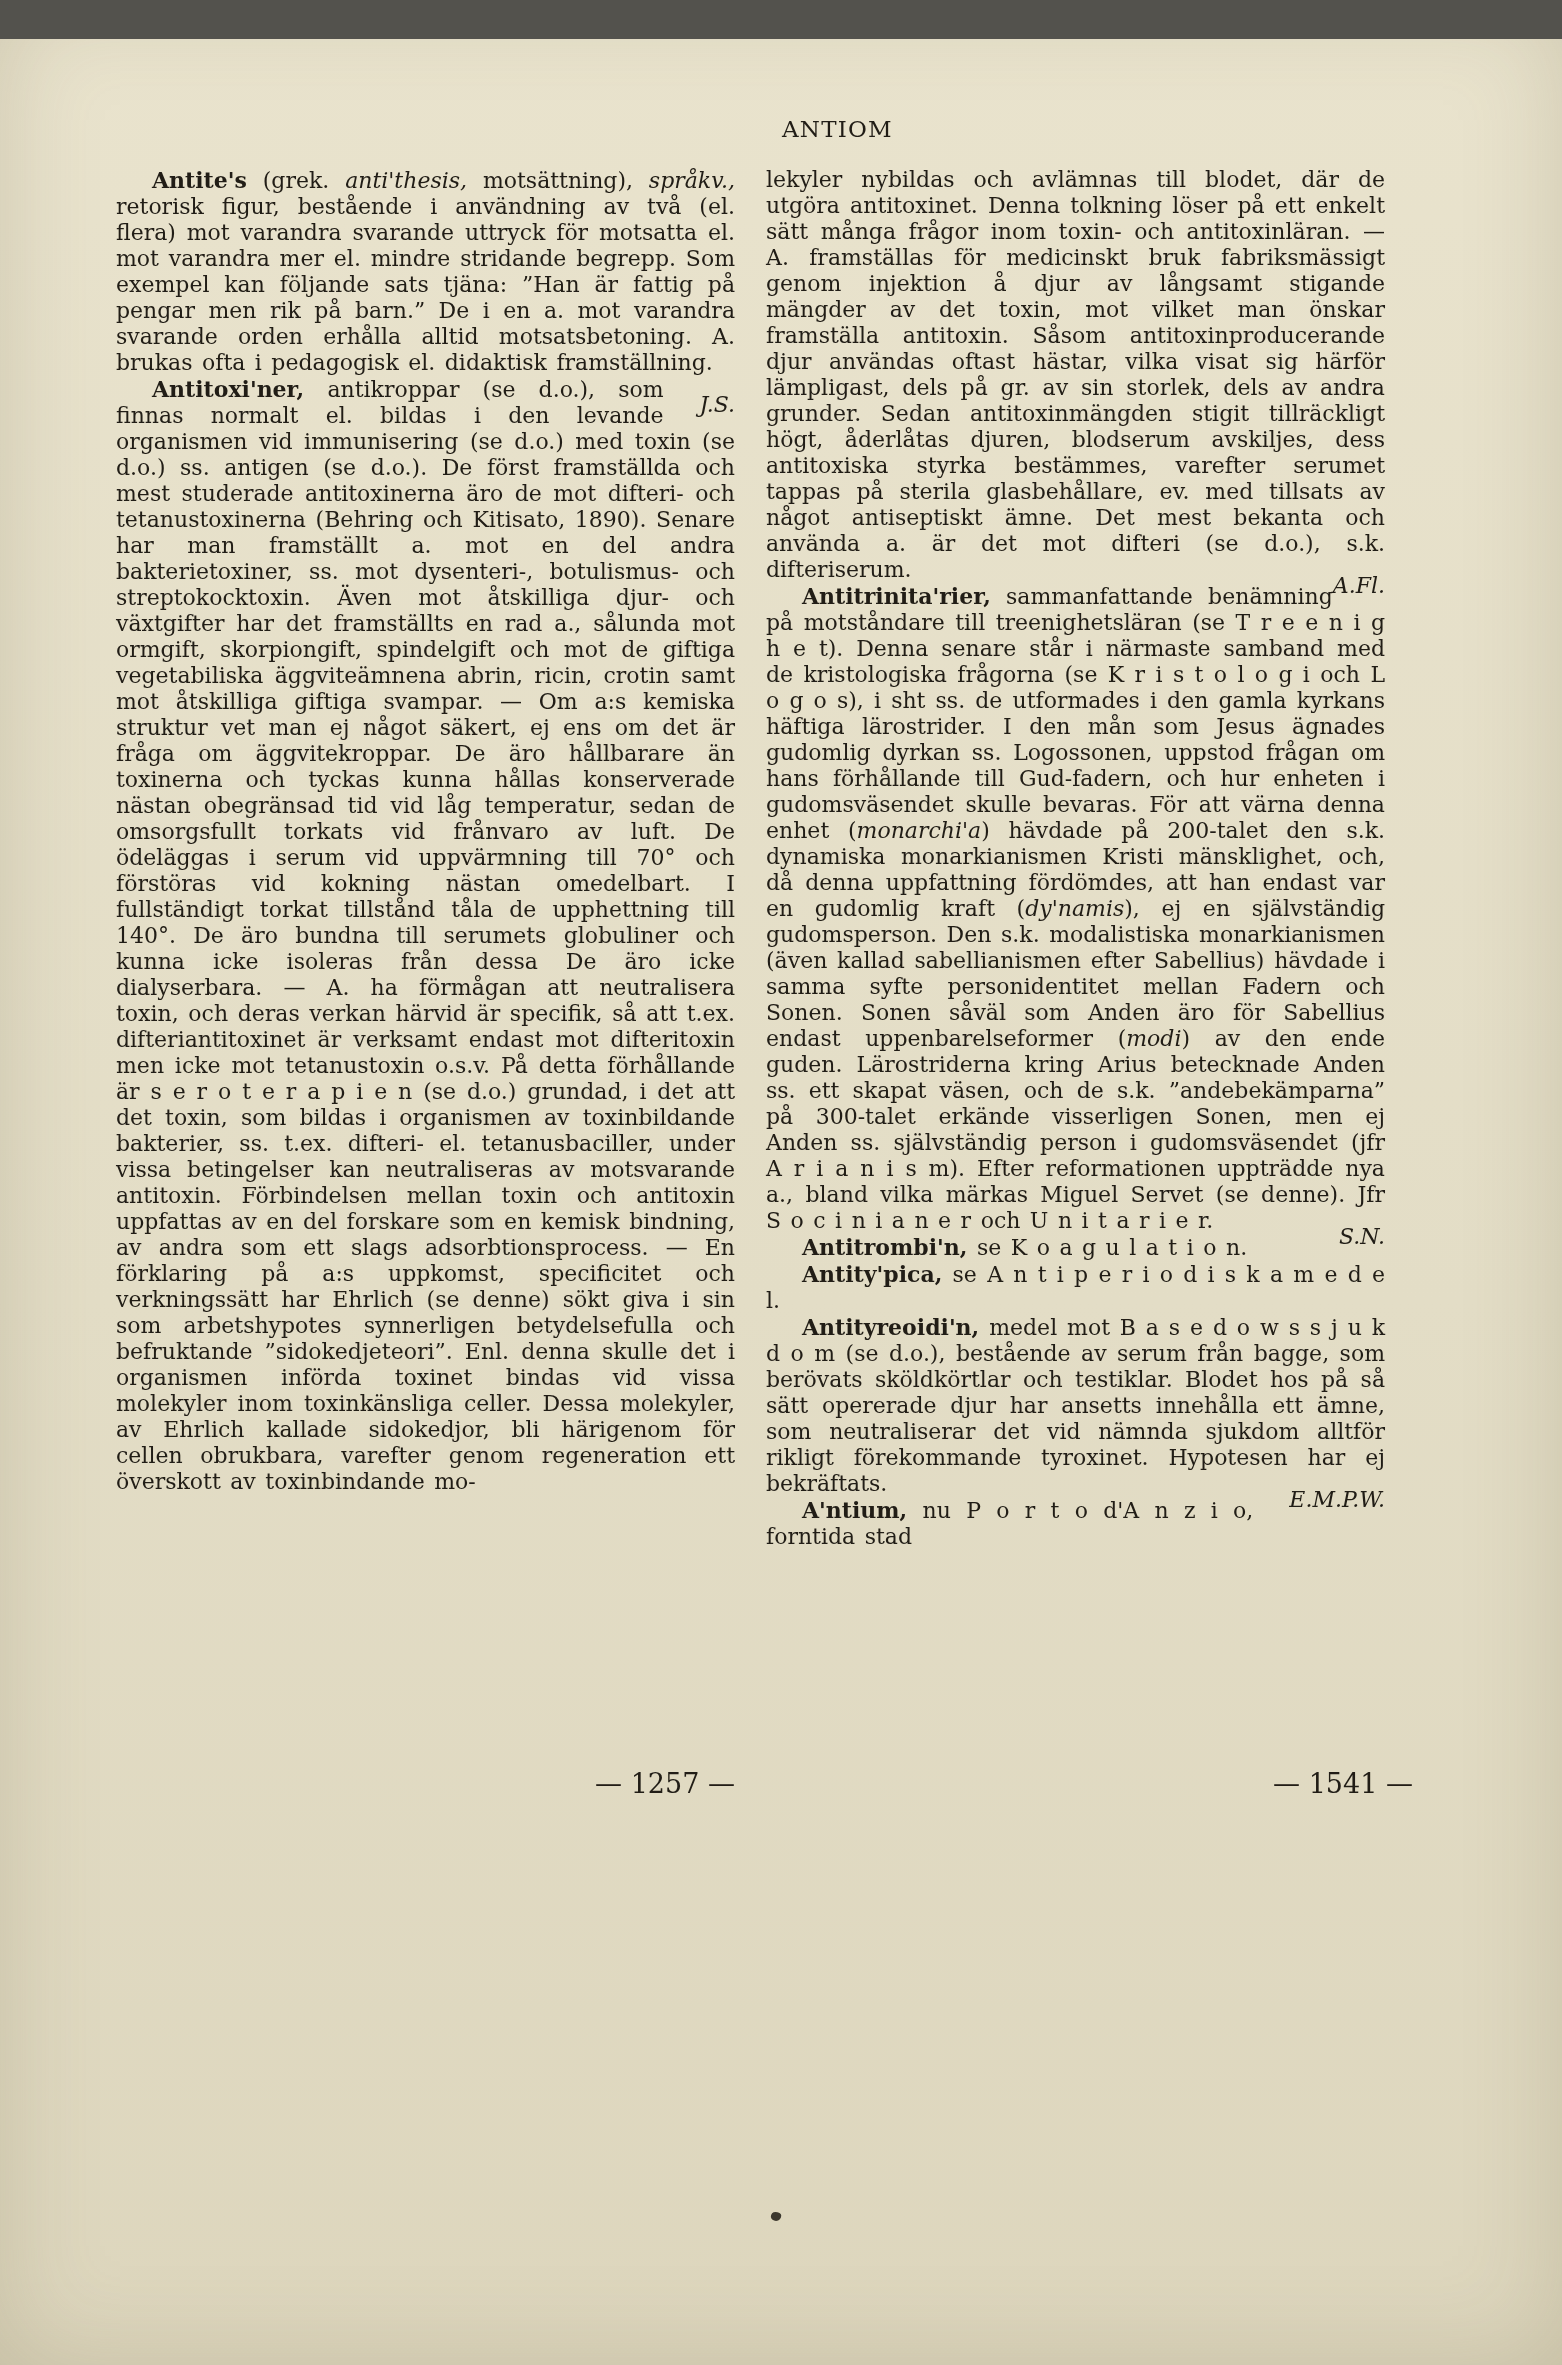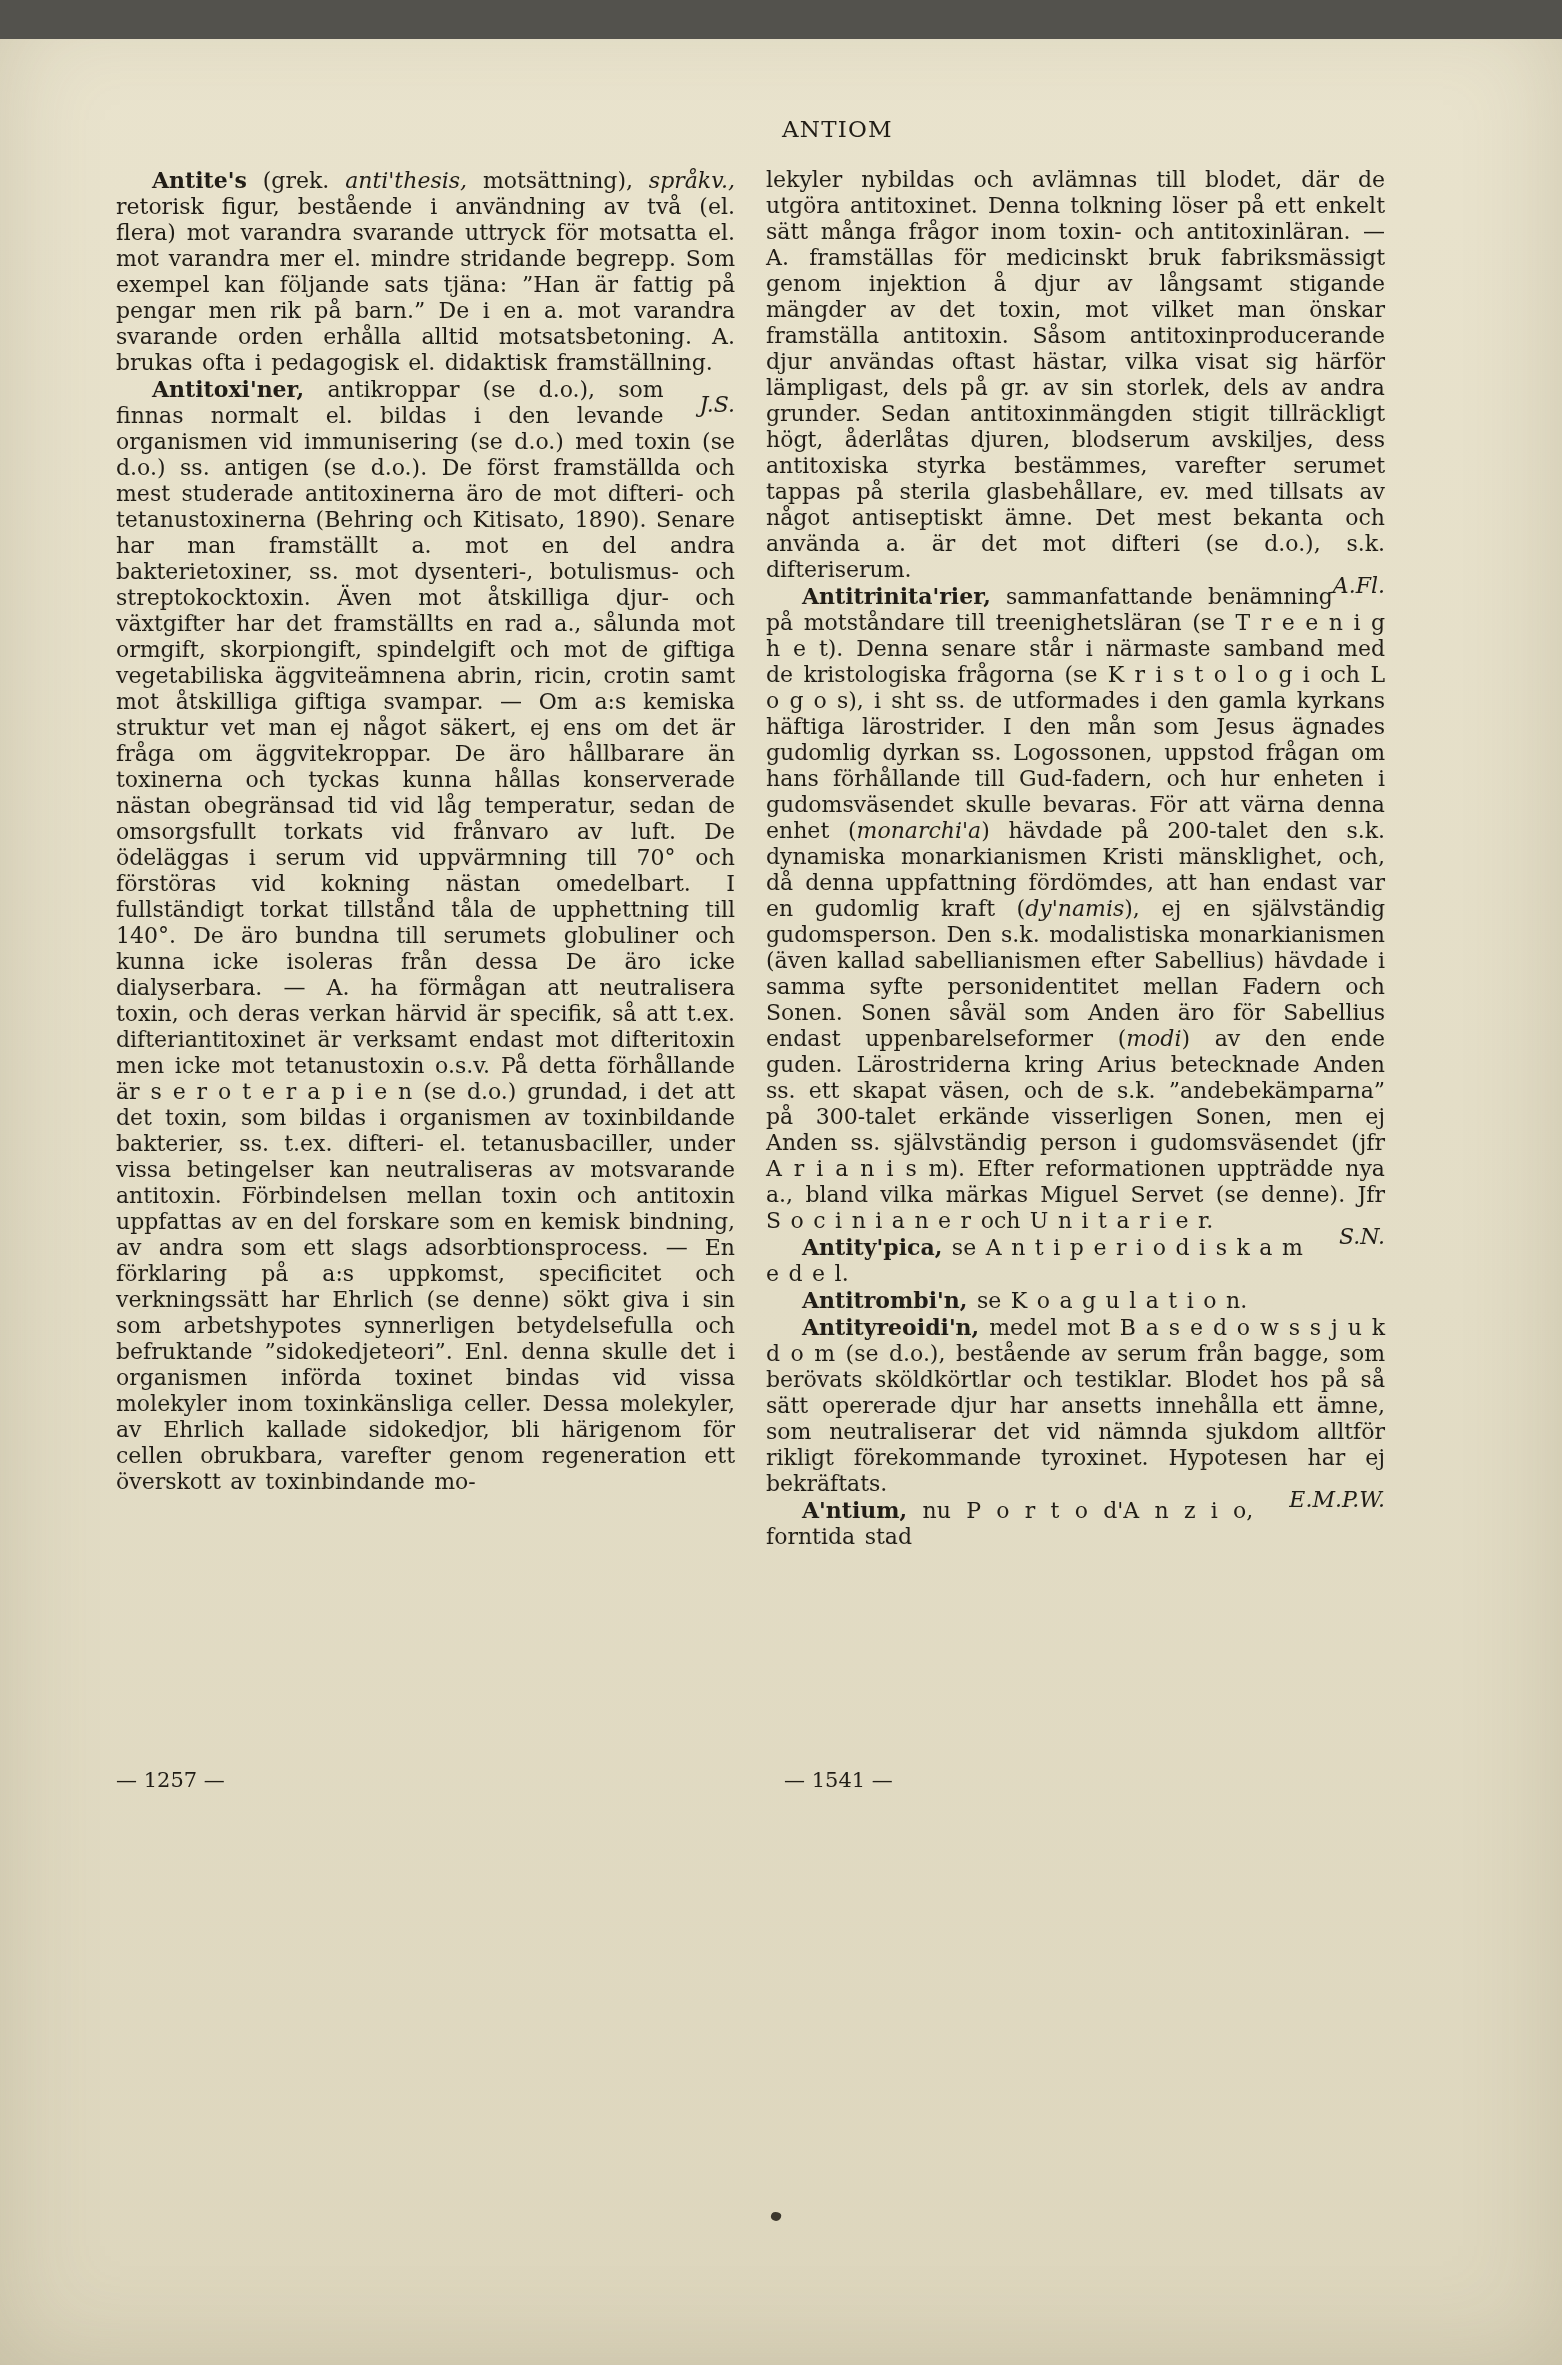--- a/index.html
+++ b/index.html
@@ -44,22 +44,22 @@
     hyphens: none;
   }
   p.para { margin: 0; text-align: justify; }
   p.para.indent { text-indent: 36px; }
   .run-bold { font-weight: bold; }
   .run-italic { font-style: italic; }
   .signature { float: right; font-style: italic; margin-top: 16px; }
   .footer-number {
     position: absolute;
     top: 1768px;
-    font-size: 21px;
-    text-align: left;
+    font-size: 27px;
+    text-align: right;
   }
   .footer-number.left { left: 116px; width: 619px; }
   .footer-number.right { left: 784px; width: 629px; }
   .ink-speck {
     position: absolute;
     top: 2212px; left: 771px;
     width: 10px; height: 8.7px;
     border-radius: 50% 40% 55% 45%;
     background: #3c382e;
     transform: rotate(18deg);
@@ -74,22 +74,22 @@
 <div class="running-header">ANTIOM</div>
 
 <div class="page-body">
   <div class="column" id="col-left">
       <p class="para indent"><span class="run-bold">Antite's</span><span class="run-normal"> (grek. </span><span class="run-italic">anti'thesis,</span><span class="run-normal"> motsättning), </span><span class="run-italic">språkv.,</span><span class="run-normal"> retorisk figur, bestående i användning av två (el. flera) mot varandra svarande uttryck för motsatta el. mot varandra mer el. mindre stridande begrepp. Som exempel kan följande sats tjäna: ”Han är fattig på pengar men rik på barn.” De i en a. mot varandra svarande orden erhålla alltid motsatsbetoning. A. brukas ofta i pedagogisk el. didaktisk framställning.</span><span class="signature">J.S.</span></p>
       <p class="para indent"><span class="run-bold">Antitoxi'ner,</span><span class="run-normal"> antikroppar (se d.o.), som finnas normalt el. bildas i den levande organismen vid immunisering (se d.o.) med toxin (se d.o.) ss. antigen (se d.o.). De först framställda och mest studerade antitoxinerna äro de mot difteri- och tetanustoxinerna (Behring och Kitisato, 1890). Senare har man framställt a. mot en del andra bakterietoxiner, ss. mot dysenteri-, botulismus- och streptokocktoxin. Även mot åtskilliga djur- och växtgifter har det framställts en rad a., sålunda mot ormgift, skorpiongift, spindelgift och mot de giftiga vegetabiliska äggviteämnena abrin, ricin, crotin samt mot åtskilliga giftiga svampar. — Om a:s kemiska struktur vet man ej något säkert, ej ens om det är fråga om äggvitekroppar. De äro hållbarare än toxinerna och tyckas kunna hållas konserverade nästan obegränsad tid vid låg temperatur, sedan de omsorgsfullt torkats vid frånvaro av luft. De ödeläggas i serum vid uppvärmning till 70° och förstöras vid kokning nästan omedelbart. I fullständigt torkat tillstånd tåla de upphettning till 140°. De äro bundna till serumets globuliner och kunna icke isoleras från dessa De äro icke dialyserbara. — A. ha förmågan att neutralisera toxin, och deras verkan härvid är specifik, så att t.ex. difteriantitoxinet är verksamt endast mot difteritoxin men icke mot tetanustoxin o.s.v. På detta förhållande är s e r o t e r a p i e n (se d.o.) grundad, i det att det toxin, som bildas i organismen av toxinbildande bakterier, ss. t.ex. difteri- el. tetanusbaciller, under vissa betingelser kan neutraliseras av motsvarande antitoxin. Förbindelsen mellan toxin och antitoxin uppfattas av en del forskare som en kemisk bindning, av andra som ett slags adsorbtionsprocess. — En förklaring på a:s uppkomst, specificitet och verkningssätt har Ehrlich (se denne) sökt giva i sin som arbetshypotes synnerligen betydelsefulla och befruktande ”sidokedjeteori”. Enl. denna skulle det i organismen införda toxinet bindas vid vissa molekyler inom toxinkänsliga celler. Dessa molekyler, av Ehrlich kallade sidokedjor, bli härigenom för cellen obrukbara, varefter genom regeneration ett överskott av toxinbindande mo-</span></p>
     </div>
   <div class="column" id="col-right">
       <p class="para"><span class="run-normal">lekyler nybildas och avlämnas till blodet, där de utgöra antitoxinet. Denna tolkning löser på ett enkelt sätt många frågor inom toxin- och antitoxinläran. — A. framställas för medicinskt bruk fabriksmässigt genom injektion å djur av långsamt stigande mängder av det toxin, mot vilket man önskar framställa antitoxin. Såsom antitoxinproducerande djur användas oftast hästar, vilka visat sig härför lämpligast, dels på gr. av sin storlek, dels av andra grunder. Sedan antitoxinmängden stigit tillräckligt högt, åderlåtas djuren, blodserum avskiljes, dess antitoxiska styrka bestämmes, varefter serumet tappas på sterila glasbehållare, ev. med tillsats av något antiseptiskt ämne. Det mest bekanta och använda a. är det mot difteri (se d.o.), s.k. difteriserum.</span><span class="signature">A.Fl.</span></p>
       <p class="para indent"><span class="run-bold">Antitrinita'rier,</span><span class="run-normal"> sammanfattande benämning på motståndare till treenighetsläran (se T r e e n i g h e t). Denna senare står i närmaste samband med de kristologiska frågorna (se K r i s t o l o g i och L o g o s), i sht ss. de utformades i den gamla kyrkans häftiga lärostrider. I den mån som Jesus ägnades gudomlig dyrkan ss. Logossonen, uppstod frågan om hans förhållande till Gud-fadern, och hur enheten i gudomsväsendet skulle bevaras. För att värna denna enhet (</span><span class="run-italic">monarchi'a</span><span class="run-normal">) hävdade på 200-talet den s.k. dynamiska monarkianismen Kristi mänsklighet, och, då denna uppfattning fördömdes, att han endast var en gudomlig kraft (</span><span class="run-italic">dy'namis</span><span class="run-normal">), ej en självständig gudomsperson. Den s.k. modalistiska monarkianismen (även kallad sabellianismen efter Sabellius) hävdade i samma syfte personidentitet mellan Fadern och Sonen. Sonen såväl som Anden äro för Sabellius endast uppenbarelseformer (</span><span class="run-italic">modi</span><span class="run-normal">) av den ende guden. Lärostriderna kring Arius betecknade Anden ss. ett skapat väsen, och de s.k. ”andebekämparna” på 300-talet erkände visserligen Sonen, men ej Anden ss. självständig person i gudomsväsendet (jfr A r i a n i s m). Efter reformationen uppträdde nya a., bland vilka märkas Miguel Servet (se denne). Jfr S o c i n i a n e r och U n i t a r i e r.</span><span class="signature">S.N.</span></p>
+      <p class="para indent"><span class="run-bold">Antitrombi'n,</span><span class="run-normal"> se K o a g u l a t i o n.</span></p>
       <p class="para indent"><span class="run-bold">Antity'pica,</span><span class="run-normal"> se A n t i p e r i o d i s k a  m e d e l.</span></p>
-      <p class="para indent"><span class="run-bold">Antitrombi'n,</span><span class="run-normal"> se K o a g u l a t i o n.</span></p>
       <p class="para indent"><span class="run-bold">Antityreoidi'n,</span><span class="run-normal"> medel mot B a s e d o w s  s j u k d o m (se d.o.), bestående av serum från bagge, som berövats sköldkörtlar och testiklar. Blodet hos på så sätt opererade djur har ansetts innehålla ett ämne, som neutraliserar det vid nämnda sjukdom alltför rikligt förekommande tyroxinet. Hypotesen har ej bekräftats.</span><span class="signature">E.M.P.W.</span></p>
       <p class="para indent"><span class="run-bold">A'ntium,</span><span class="run-normal"> nu P o r t o  d'A n z i o, forntida stad</span></p>
     </div>
 </div>
 
 <div class="footer-number left">— 1257 —</div>
 <div class="footer-number right">— 1541 —</div>
 
 <div class="ink-speck"></div>
 

